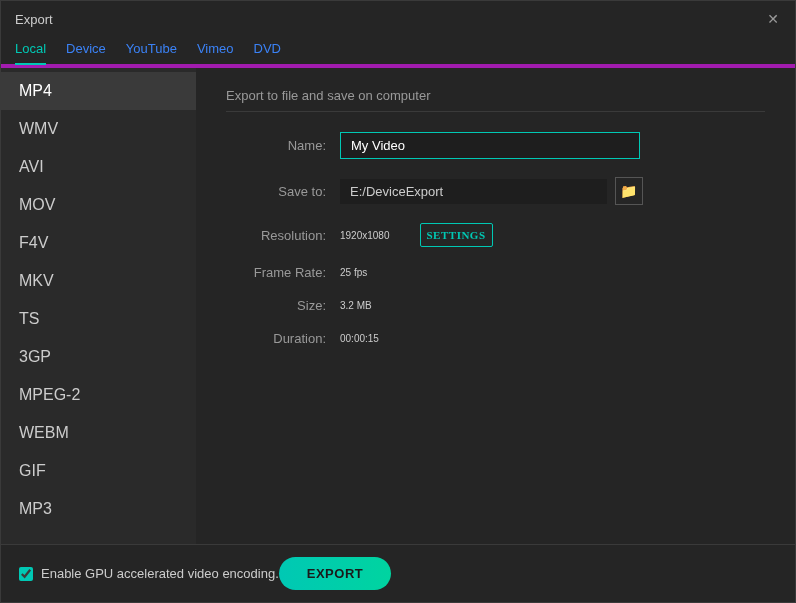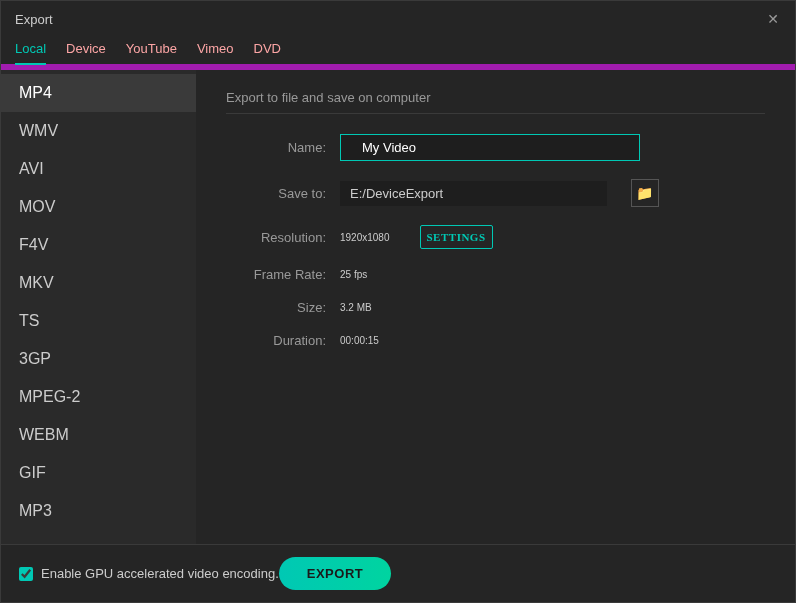--- a/index.html
+++ b/index.html
@@ -47,29 +47,29 @@
       display: flex;
       align-items: center;
       justify-content: center;
       line-height: 1;
     }
 
     
     .tab-bar {
       display: flex;
       padding: 0 14px;
-      border-bottom: 6px solid #a21caf;
+      border-bottom: 4px solid #a21caf;
       flex-shrink: 0;
       gap: 20px;
     }
 
     .tab {
       padding: 6px 0 8px 0;
       cursor: pointer;
-      color: #fca5a5;
+      color: #3b82f6;
       font-size: 13px;
       position: relative;
     }
 
     .tab.active {
       color: #00c8b4;
     }
 
     .tab.active::after {
       content: '';
@@ -138,29 +138,29 @@
       color: #999999;
       font-size: 13px;
       flex-shrink: 0;
     }
 
     .form-input {
       background: #1e1e1e;
       border: 1px solid #00c8b4;
       color: #ffffff;
       font-size: 13px;
-      padding: 5px 21px;
+      padding: 5px 10px;
       width: 300px;
       outline: none;
     }
 
     .save-to-container {
       display: flex;
       align-items: center;
-      gap: 24px;
+      gap: 8px;
     }
 
     .save-to-path {
       width: 267px;
       background: #1e1e1e;
       border: none;
       color: #cccccc;
       font-size: 13px;
       padding: 5px 10px;
     }

